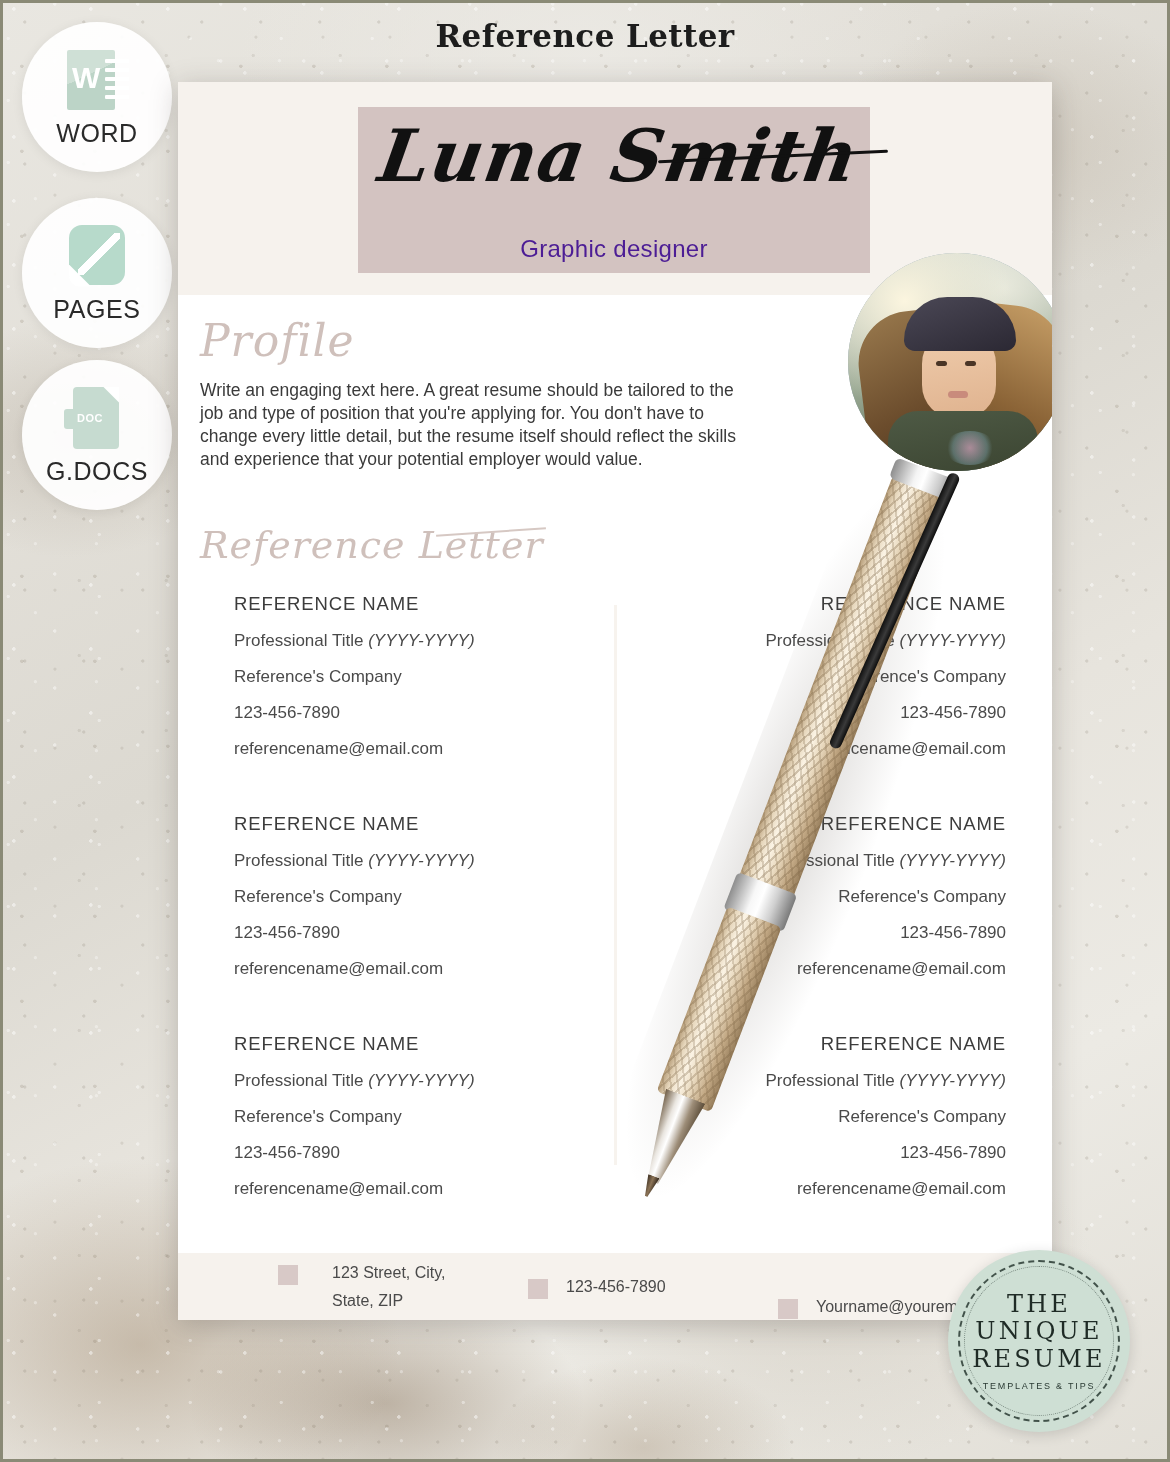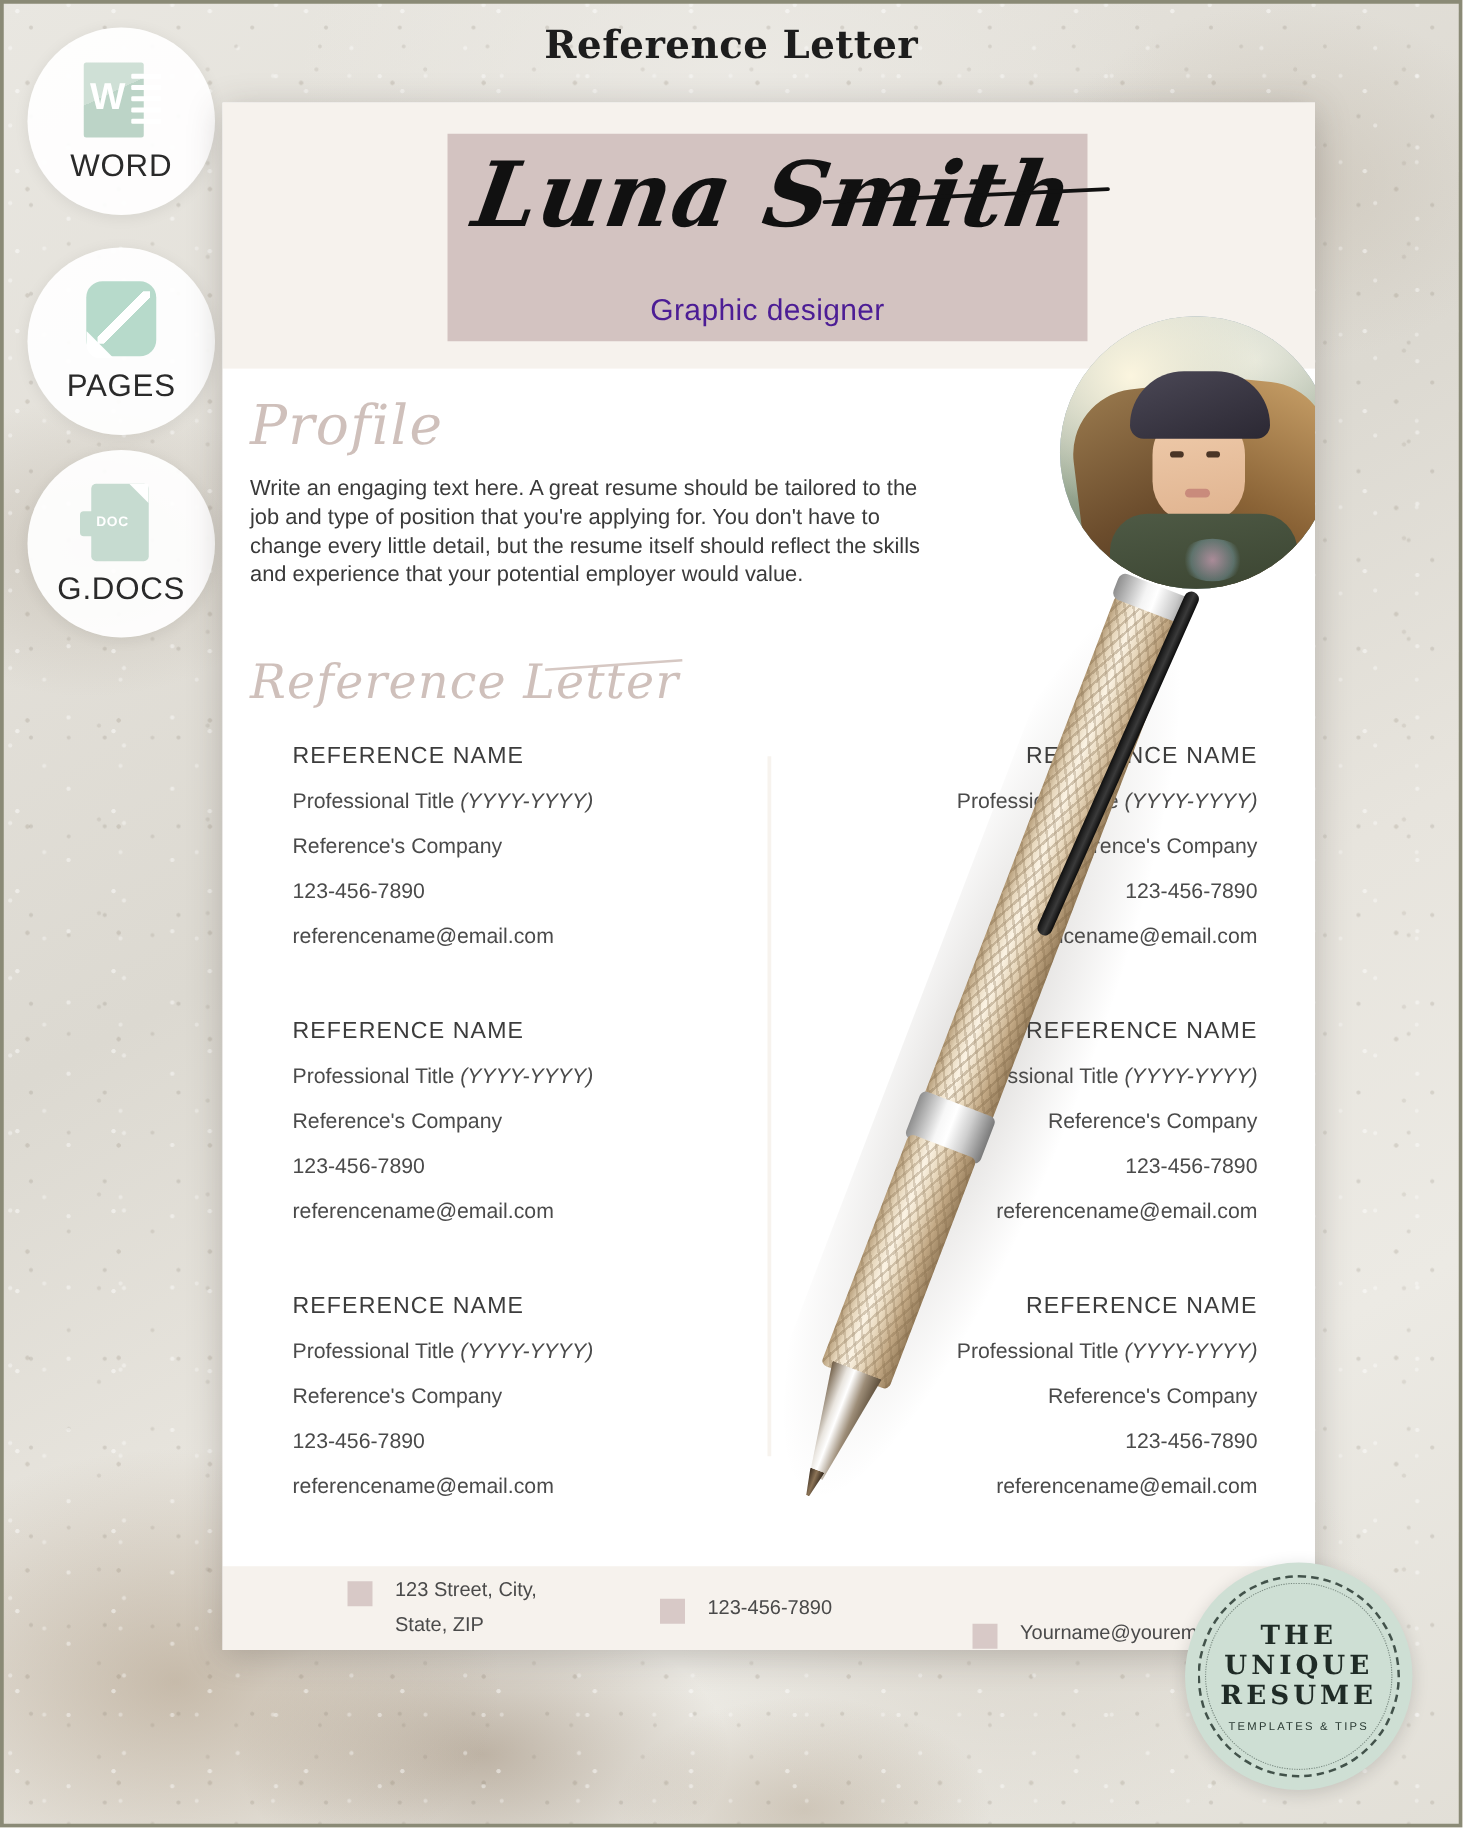--- a/index.html
+++ b/index.html
@@ -153,21 +153,21 @@
   .r-phone{font-size:17px;color:#4a4a4a;font-weight:300;margin-bottom:16px;}
   .r-email{font-size:17px;color:#4a4a4a;font-weight:300;}
 
   .doc-footer{
     position:absolute;left:0;right:0;bottom:0;height:67px;background:#f6f2ed;
     display:flex;align-items:center;
   }
   .f-item{display:flex;align-items:flex-start;}
   .f-sq{width:20px;height:20px;background:#d8c9c7;margin-right:18px;margin-top:6px;flex:none;}
   .f-txt{font-size:16px;color:#4a4a4a;font-weight:300;line-height:1.75;}
-  .f1{margin-left:100px;width:250px;}
+  .f1{margin-left:100px;width:250px;gap:16px;}
   .f2{width:250px;}
   .f3{width:260px;margin-top:40px;}
 
   
   .pen{position:absolute;left:890px;top:452px;width:86px;height:790px;transform:rotate(21deg);
       transform-origin:50% 0;pointer-events:none;}
   .pen .barrel{position:absolute;left:14px;top:34px;width:58px;height:440px;border-radius:7px;
     background:linear-gradient(90deg,#b59c78 0%,#e6d6bb 16%,#fbf3e4 34%,#e8d8bd 54%,#c2a884 78%,#977e5c 100%);}
   .pen .tex{position:absolute;left:14px;top:34px;width:58px;height:440px;border-radius:7px;opacity:.55;
     background-image:
@@ -199,22 +199,22 @@
   .logo{
     position:absolute;left:948px;top:1250px;width:182px;height:182px;border-radius:50%;
     background:#cedfd4;display:flex;flex-direction:column;align-items:center;justify-content:center;
     box-shadow:0 3px 14px rgba(0,0,0,.14);
   }
   .logo .wreath{position:absolute;inset:10px;border-radius:50%;
     border:2px dashed #2a3a33;opacity:.85;}
   .logo .wreath2{position:absolute;inset:16px;border-radius:50%;
     border:1px dotted #2a3a33;opacity:.5;}
   .logo-l1,.logo-l2,.logo-l3{
-    font-family:"DejaVu Serif", serif;font-weight:700;color:#1f2b26;
-    font-size:21px;letter-spacing:3.2px;line-height:1.14;
+    font-family:"DejaVu Serif", serif;font-weight:400;color:#1f2b26;
+    font-size:24px;letter-spacing:3.2px;line-height:1.14;
   }
   .logo-l4{font-size:9px;letter-spacing:1.8px;color:#2a3a33;margin-top:8px;font-family:"Liberation Sans",sans-serif;}
 </style>
 </head>
 <body>
 
 <div class="bg"></div>
 <div class="bg-frame"></div>
 
 <div class="page-title">Reference Letter</div>

